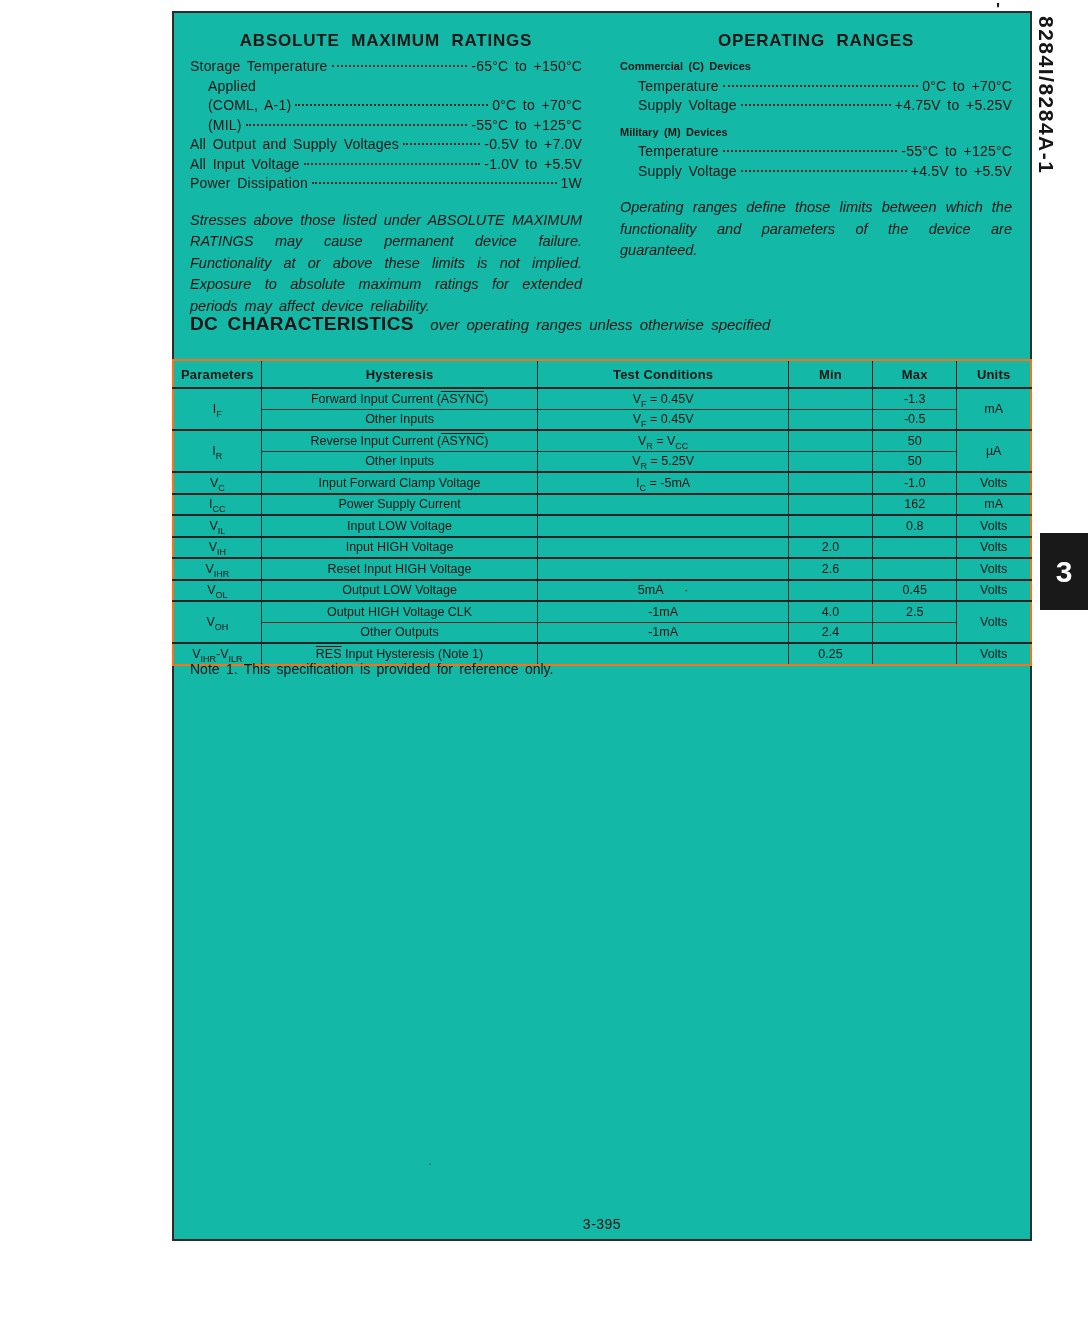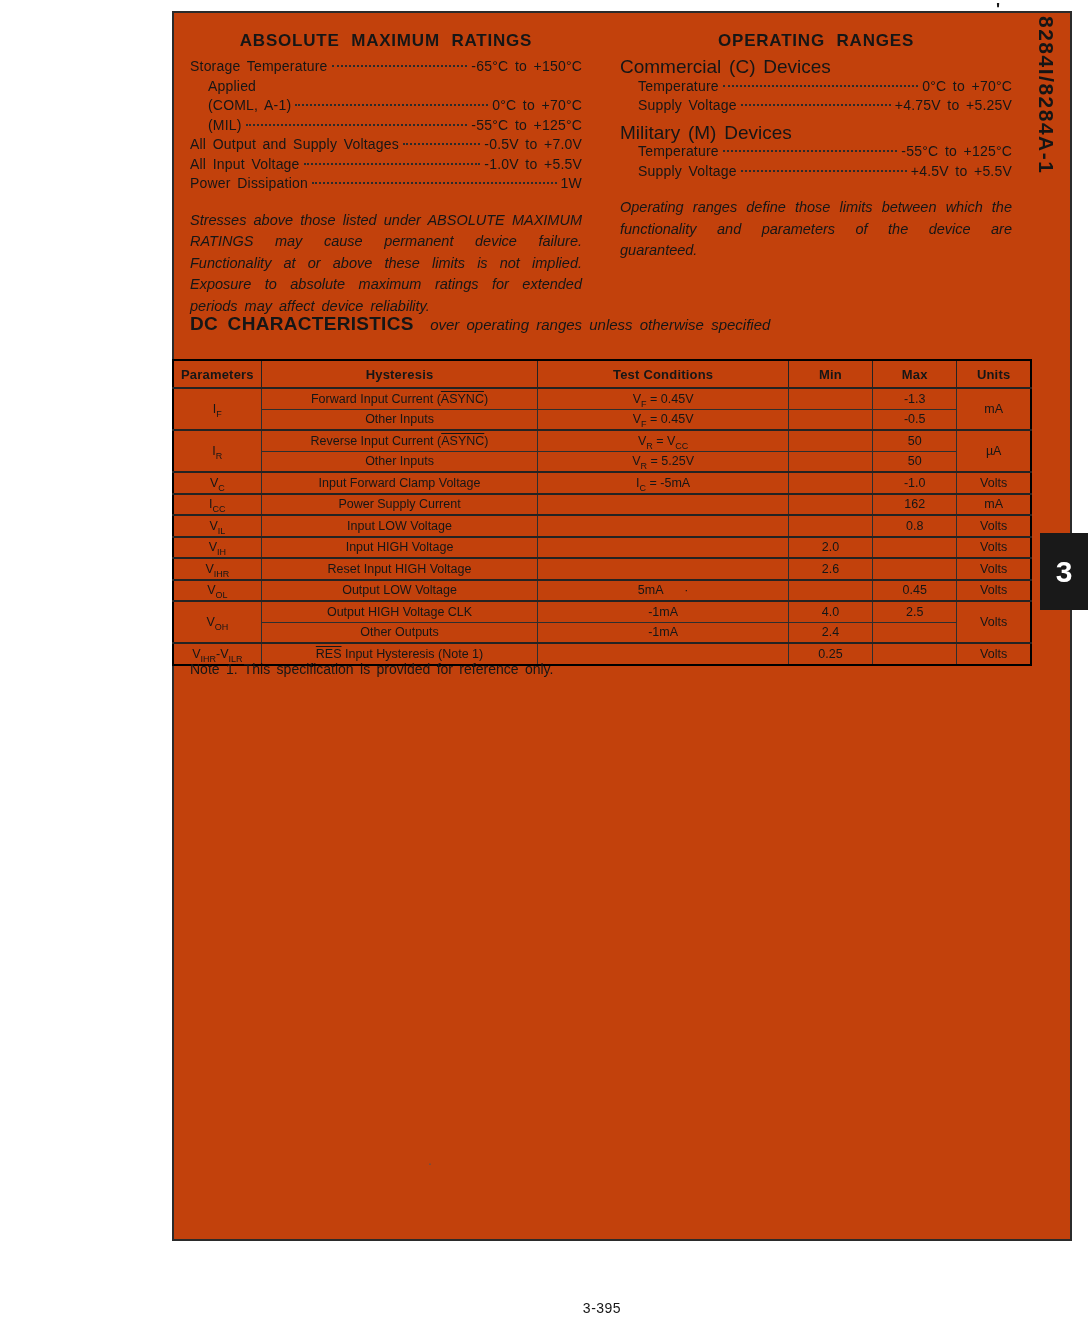--- a/index.html
+++ b/index.html
@@ -3,52 +3,52 @@
 <meta charset="utf-8">
 <style>
   html,body{margin:0;padding:0;}
   body{
     width:1088px;height:1328px;position:relative;background:#ffffff;
     font-family:"Liberation Sans", sans-serif;color:#161616;
     -webkit-font-smoothing:antialiased;
   }
   .page{
     position:absolute;left:172px;top:11px;width:856px;height:1226px;
-    border:2px solid #2b2b2b;background:#c2410c;padding-left:40px;
+    border:2px solid #2b2b2b;background:#14b8a6;
   }
   
   .col-left{position:absolute;left:16px;top:18px;width:392px;}
   .col-right{position:absolute;left:446px;top:18px;width:392px;}
   .sec-title{
     font-weight:bold;font-size:17px;letter-spacing:.8px;word-spacing:6px;
     text-align:center;margin-bottom:6px;white-space:nowrap;
   }
   .lrow{
     display:flex;align-items:baseline;font-size:14px;line-height:19.5px;
     letter-spacing:.2px;word-spacing:2.5px;white-space:nowrap;
   }
   .lrow .dots{
     flex:1;border-bottom:2px dotted #2b2b2b;margin:0 4px;
     transform:translateY(-4px);min-width:10px;
   }
   .ind{padding-left:18px;}
-  .grp-head{font-size:19px;line-height:19.5px;word-spacing:2.5px;}
+  .grp-head{font-size:11px;line-height:19.5px;word-spacing:2.5px;font-weight:bold;}
   .gap{height:7px;}
   .para{
     font-style:italic;font-size:14.5px;line-height:21.5px;text-align:justify;
     word-spacing:3px;margin-top:16px;
   }
   
   .dc-head{position:absolute;left:16px;top:300px;white-space:nowrap;}
   .dc-title{font-weight:bold;font-size:19px;letter-spacing:.3px;word-spacing:4px;}
   .dc-sub{font-size:15px;word-spacing:3px;margin-left:12px;font-style:italic;}
   
   table.dc{
     position:absolute;left:-2px;top:346px;width:860px;
-    border-collapse:collapse;table-layout:fixed;border:2px solid #000000;
+    border-collapse:collapse;table-layout:fixed;border:2px solid #f97316;
   }
   table.dc th{
     border:1px solid #232323;border-bottom-width:2px;
     font-size:13px;font-weight:bold;height:26px;padding:0;letter-spacing:.2px;
   }
   table.dc td{
     border:1px solid #2e2e2e;font-size:12.5px;height:19.5px;padding:0 2px;
     text-align:center;vertical-align:middle;
   }
   table.dc tr.grp td{border-top-width:2px;border-top-color:#232323;}
@@ -63,21 +63,21 @@
     writing-mode:vertical-rl;text-orientation:mixed;
     font-weight:bold;font-size:21px;letter-spacing:1.5px;white-space:nowrap;
     color:#151515;
   }
   .side-tab{
     position:absolute;left:1040px;top:533px;width:48px;height:77px;
     background:#191919;color:#fff;display:flex;align-items:center;justify-content:center;
     font-size:30px;font-weight:bold;
   }
   .page-num{
-    position:absolute;left:172px;top:1300px;width:860px;text-align:center;
+    position:absolute;left:172px;top:1216px;width:860px;text-align:center;
     font-size:14px;letter-spacing:.5px;
   }
   .artifact1{position:absolute;left:996px;top:0px;font-size:17px;font-weight:bold;}
   .artifact2{position:absolute;left:428px;top:1152px;font-size:14px;color:#555;}
 </style>
 </head>
 <body>
 
 <div class="page">
 

